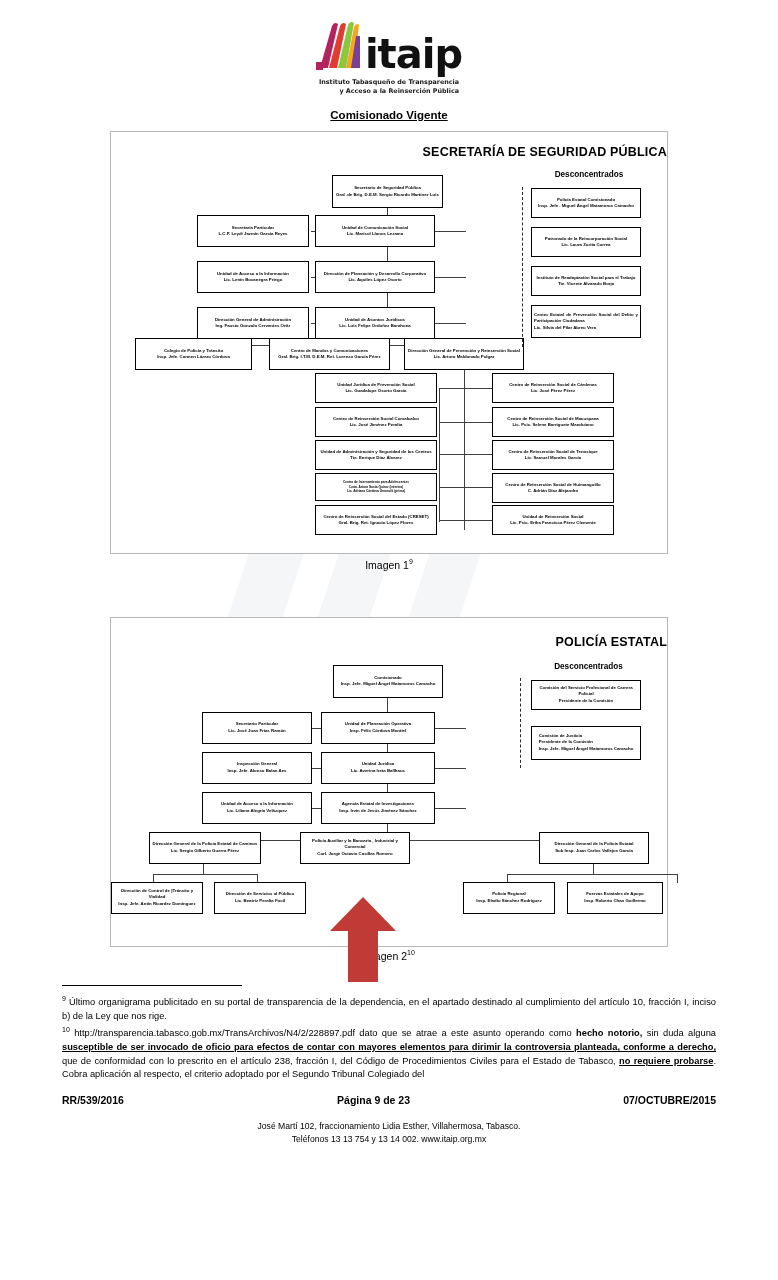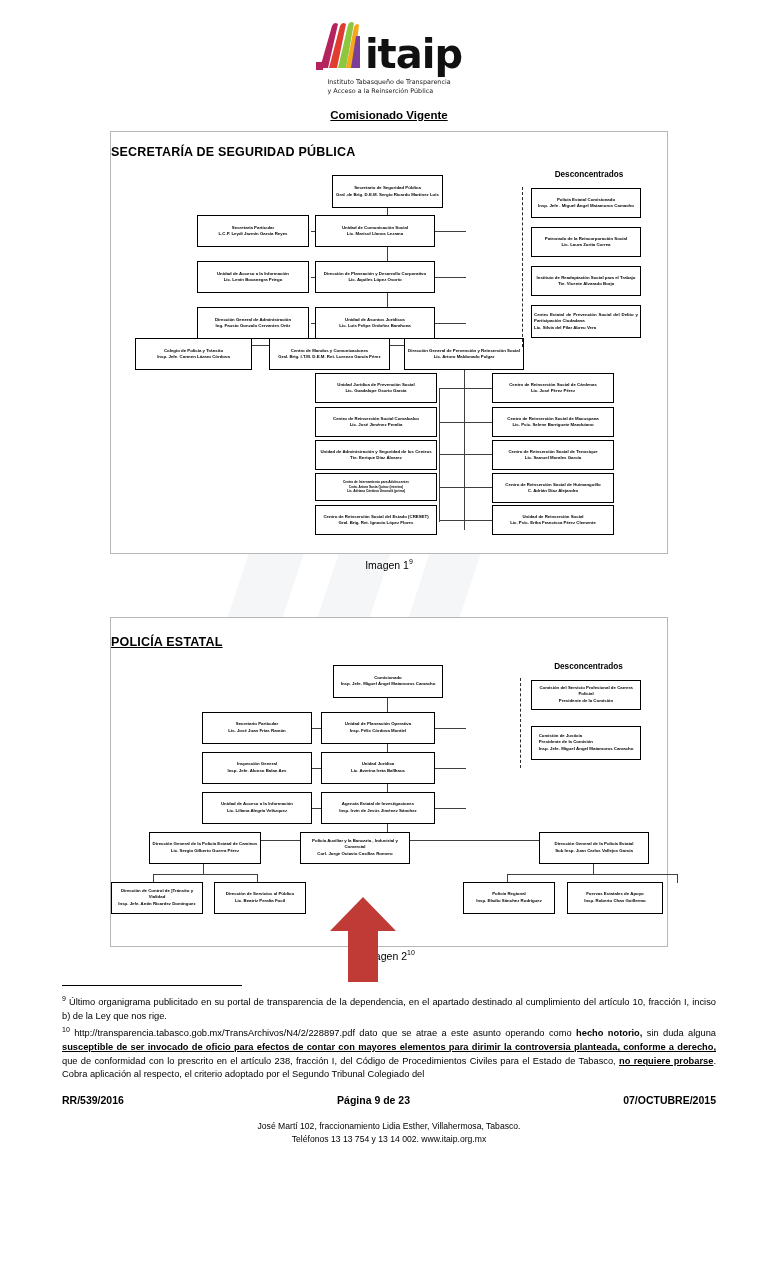--- a/index.html
+++ b/index.html
@@ -36,23 +36,23 @@
   .logo-word {
     font-family:"DejaVu Sans", sans-serif;
     font-weight:bold;
     font-size:40px;
     line-height:36px;
     letter-spacing:-1px;
     color:#111;
   }
   .logo-sub {
     margin-top:6px;
-    text-align:left;
+    text-align:right;
     font-family:"DejaVu Sans", sans-serif;
-    font-weight:normal;
+    font-weight:bold;
     font-size:6.4px;
     line-height:9px;
     color:#1a1a1a;
   }
 
   
   .doc-title {
     text-align:center;
     font-size:11.5px;
     font-weight:bold;
@@ -64,26 +64,26 @@
   .figure {
     margin:10px auto 0 auto;
     border:1px solid #b7b7b7;
     background:#fff;
     position:relative;
   }
   .fig1 { width:558px; height:423px; }
   .fig2 { width:558px; height:330px; margin-top:46px; }
 
   .chart-title {
-    text-align:left;
+    text-align:right;
     font-weight:bold;
     letter-spacing:.2px;
   }
   .fig1 .chart-title { font-size:12.5px; padding-top:13px; }
-  .fig2 .chart-title { font-size:12.5px; padding-top:17px;text-decoration:underline; }
+  .fig2 .chart-title { font-size:12.5px; padding-top:17px; }
 
   .desc-head {
     position:absolute;
     font-weight:bold;
     font-size:8.2px;
     text-align:center;
   }
 
   
   .box {

